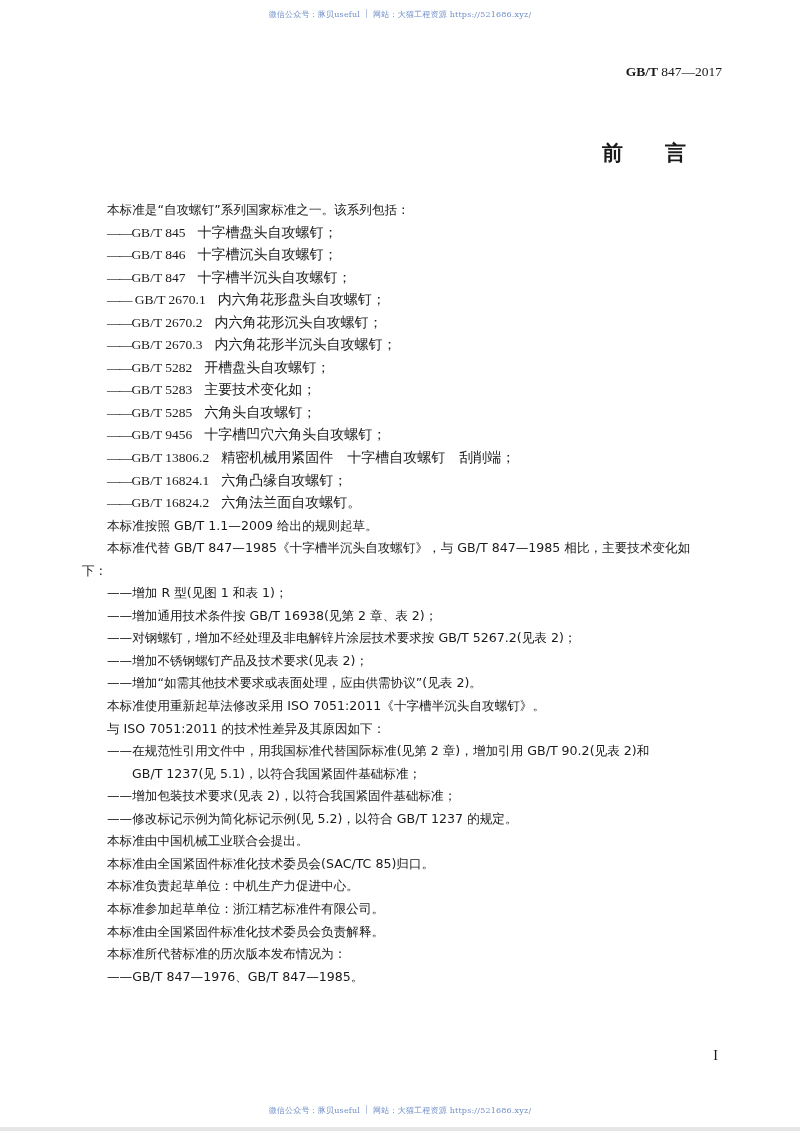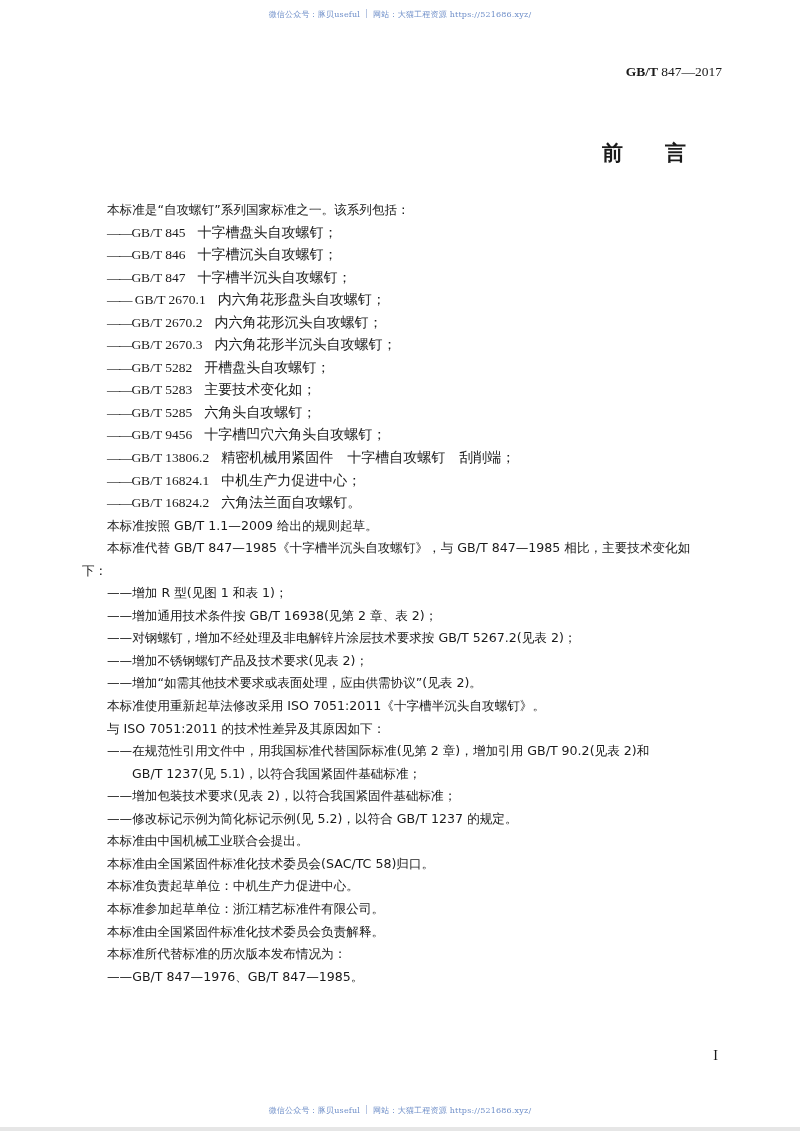--- a/index.html
+++ b/index.html
@@ -66,21 +66,21 @@
     <div class="line"><span class="dash">——</span><span class="code">GB/T 846</span><span class="desc">十字槽沉头自攻螺钉；</span></div>
     <div class="line"><span class="dash">——</span><span class="code">GB/T 847</span><span class="desc">十字槽半沉头自攻螺钉；</span></div>
     <div class="line"><span class="dash">——</span>&nbsp;<span class="code">GB/T 2670.1</span><span class="desc">内六角花形盘头自攻螺钉；</span></div>
     <div class="line"><span class="dash">——</span><span class="code">GB/T 2670.2</span><span class="desc">内六角花形沉头自攻螺钉；</span></div>
     <div class="line"><span class="dash">——</span><span class="code">GB/T 2670.3</span><span class="desc">内六角花形半沉头自攻螺钉；</span></div>
     <div class="line"><span class="dash">——</span><span class="code">GB/T 5282</span><span class="desc">开槽盘头自攻螺钉；</span></div>
     <div class="line"><span class="dash">——</span><span class="code">GB/T 5283</span><span class="desc">主要技术变化如；</span></div>
     <div class="line"><span class="dash">——</span><span class="code">GB/T 5285</span><span class="desc">六角头自攻螺钉；</span></div>
     <div class="line"><span class="dash">——</span><span class="code">GB/T 9456</span><span class="desc">十字槽凹穴六角头自攻螺钉；</span></div>
     <div class="line"><span class="dash">——</span><span class="code">GB/T 13806.2</span><span class="desc">精密机械用紧固件　十字槽自攻螺钉　刮削端；</span></div>
-    <div class="line"><span class="dash">——</span><span class="code">GB/T 16824.1</span><span class="desc">中机生产力促进中心；</span></div>
+    <div class="line"><span class="dash">——</span><span class="code">GB/T 16824.1</span><span class="desc">六角凸缘自攻螺钉；</span></div>
     <div class="line"><span class="dash">——</span><span class="code">GB/T 16824.2</span><span class="desc">六角法兰面自攻螺钉。</span></div>
   </div>
 
   <div class="line mixed">本标准按照 GB/T 1.1—2009 给出的规则起草。</div>
   <div class="line mixed">本标准代替 GB/T 847—1985《十字槽半沉头自攻螺钉》，与 GB/T 847—1985 相比，主要技术变化如</div>
   <div class="line mixed outdent">下：</div>
 
   <div>
     <div class="line mixed">——增加 R 型(见图 1 和表 1)；</div>
     <div class="line mixed">——增加通用技术条件按 GB/T 16938(见第 2 章、表 2)；</div>
@@ -94,21 +94,21 @@
 
   <div>
     <div class="line mixed">——在规范性引用文件中，用我国标准代替国际标准(见第 2 章)，增加引用 GB/T 90.2(见表 2)和</div>
     <div class="line mixed cont">GB/T 1237(见 5.1)，以符合我国紧固件基础标准；</div>
     <div class="line mixed">——增加包装技术要求(见表 2)，以符合我国紧固件基础标准；</div>
     <div class="line mixed">——修改标记示例为简化标记示例(见 5.2)，以符合 GB/T 1237 的规定。</div>
   </div>
 
   <div>
     <div class="line mixed">本标准由中国机械工业联合会提出。</div>
-    <div class="line mixed">本标准由全国紧固件标准化技术委员会(SAC/TC 58)归口。</div>
+    <div class="line mixed">本标准由全国紧固件标准化技术委员会(SAC/TC 85)归口。</div>
     <div class="line mixed">本标准负责起草单位：中机生产力促进中心。</div>
     <div class="line mixed">本标准参加起草单位：浙江精艺标准件有限公司。</div>
     <div class="line mixed">本标准由全国紧固件标准化技术委员会负责解释。</div>
     <div class="line mixed">本标准所代替标准的历次版本发布情况为：</div>
     <div class="line mixed">——GB/T 847—1976、GB/T 847—1985。</div>
   </div>
 </div>
 
 <div class="page-num">I</div>
 

